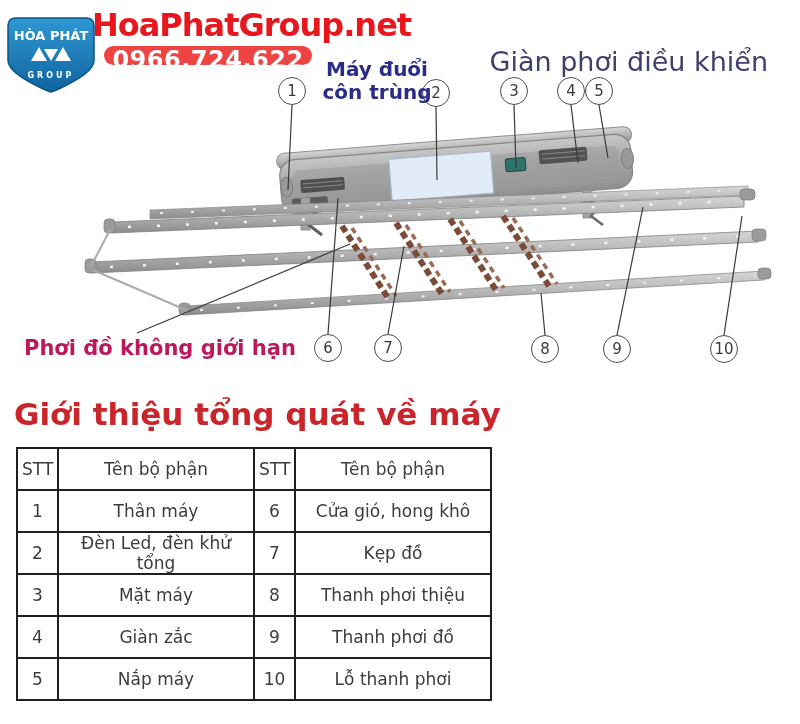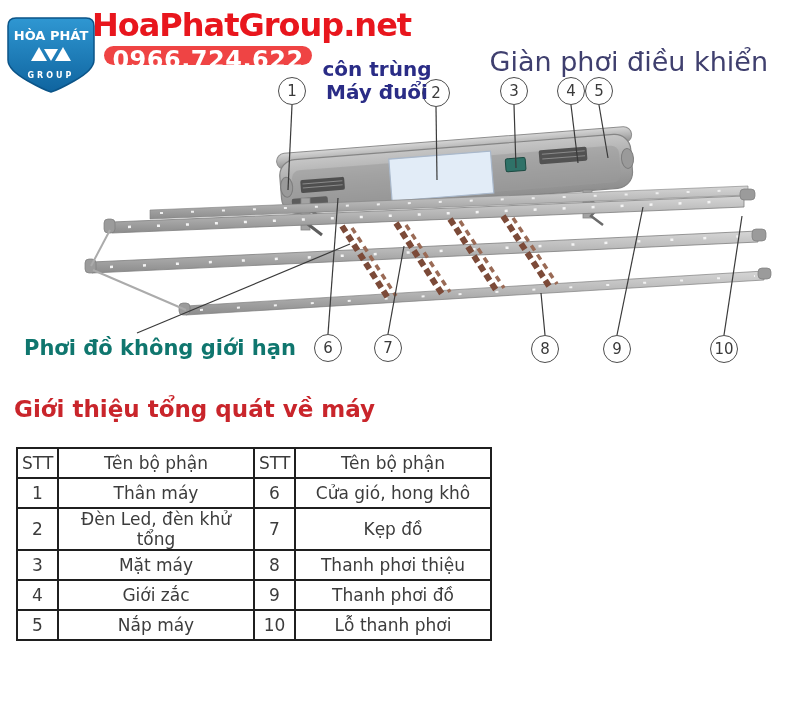--- a/index.html
+++ b/index.html
@@ -29,43 +29,43 @@
     font-size:27px; font-weight:400; color:#3f3f6e; text-align:right;margin-top:28px;
   }
   
   .insect-label {
     position:absolute; left:318px; top:58px; width:118px;
     text-align:center; font-size:20px; line-height:23px;
     font-weight:bold; color:#2a2c86;
   }
   .unlimited-label {
     position:absolute; left:24px; top:336px;
-    font-size:21px; font-weight:bold; color:#0f766e;
+    font-size:21px; font-weight:bold; color:#be185d;
   }
   .diagram-svg { position:absolute; left:0; top:0; width:800px; height:724px; }
   .callout {
     position:absolute; width:28px; height:28px; border-radius:50%;
     background:#ffffff; border:1.5px solid #4d4d4d;
     display:flex; align-items:center; justify-content:center;
     font-size:15px; color:#3a3a3a;
   }
   
   .section-heading {
     position:absolute; left:14px; top:396px;
-    font-size:23px; font-weight:bold; color:#c9252b;text-align:right;
+    font-size:31px; font-weight:bold; color:#c9252b;text-align:right;
   }
   
   .parts-table {
     position:absolute; left:16px; top:447px; width:474px;
     border-collapse:collapse; table-layout:fixed;
     font-size:17px; color:#3c3c3c;
   }
   .parts-table th, .parts-table td {
     border:2px solid #1f1f1f; text-align:center;
-    height:30px; font-weight:400; padding:0 4px;
+    height:42px; font-weight:400; padding:0 4px;
   }
   .col-stt { width:41px; }
   .col-name { width:196px; }
 </style>
 </head>
 <body>
 
 <div class="page">
 
   <svg class="logo" viewBox="0 0 90 78">
@@ -182,22 +182,22 @@
       <div class="callout" style="left: 557px; top: 77px;">4</div>
       <div class="callout" style="left: 585px; top: 77px;">5</div>
       <div class="callout" style="left: 314px; top: 334px;">6</div>
       <div class="callout" style="left: 374px; top: 334px;">7</div>
       <div class="callout" style="left: 531px; top: 335px;">8</div>
       <div class="callout" style="left: 603px; top: 335px;">9</div>
       <div class="callout" style="left: 710px; top: 335px;">10</div>
     </div>
 
   <div class="insect-label">
+    <div>Máy đuổi</div>
     <div>côn trùng</div>
-    <div>Máy đuổi</div>
   </div>
   <div class="unlimited-label">Phơi đồ không giới hạn</div>
 
   <div class="section-heading">Giới thiệu tổng quát về máy</div>
 
   <table class="parts-table">
     <colgroup>
       <col class="col-stt">
         <col class="col-name">
         <col class="col-stt">
@@ -225,21 +225,21 @@
           <td>Kẹp đồ</td>
         </tr>
         <tr>
           <td>3</td>
           <td>Mặt máy</td>
           <td>8</td>
           <td>Thanh phơi thiệu</td>
         </tr>
         <tr>
           <td>4</td>
-          <td>Giới zắc</td>
+          <td>Giàn zắc</td>
           <td>9</td>
           <td>Thanh phơi đồ</td>
         </tr>
         <tr>
           <td>5</td>
           <td>Nắp máy</td>
           <td>10</td>
           <td>Lỗ thanh phơi</td>
         </tr>
       </tbody>

